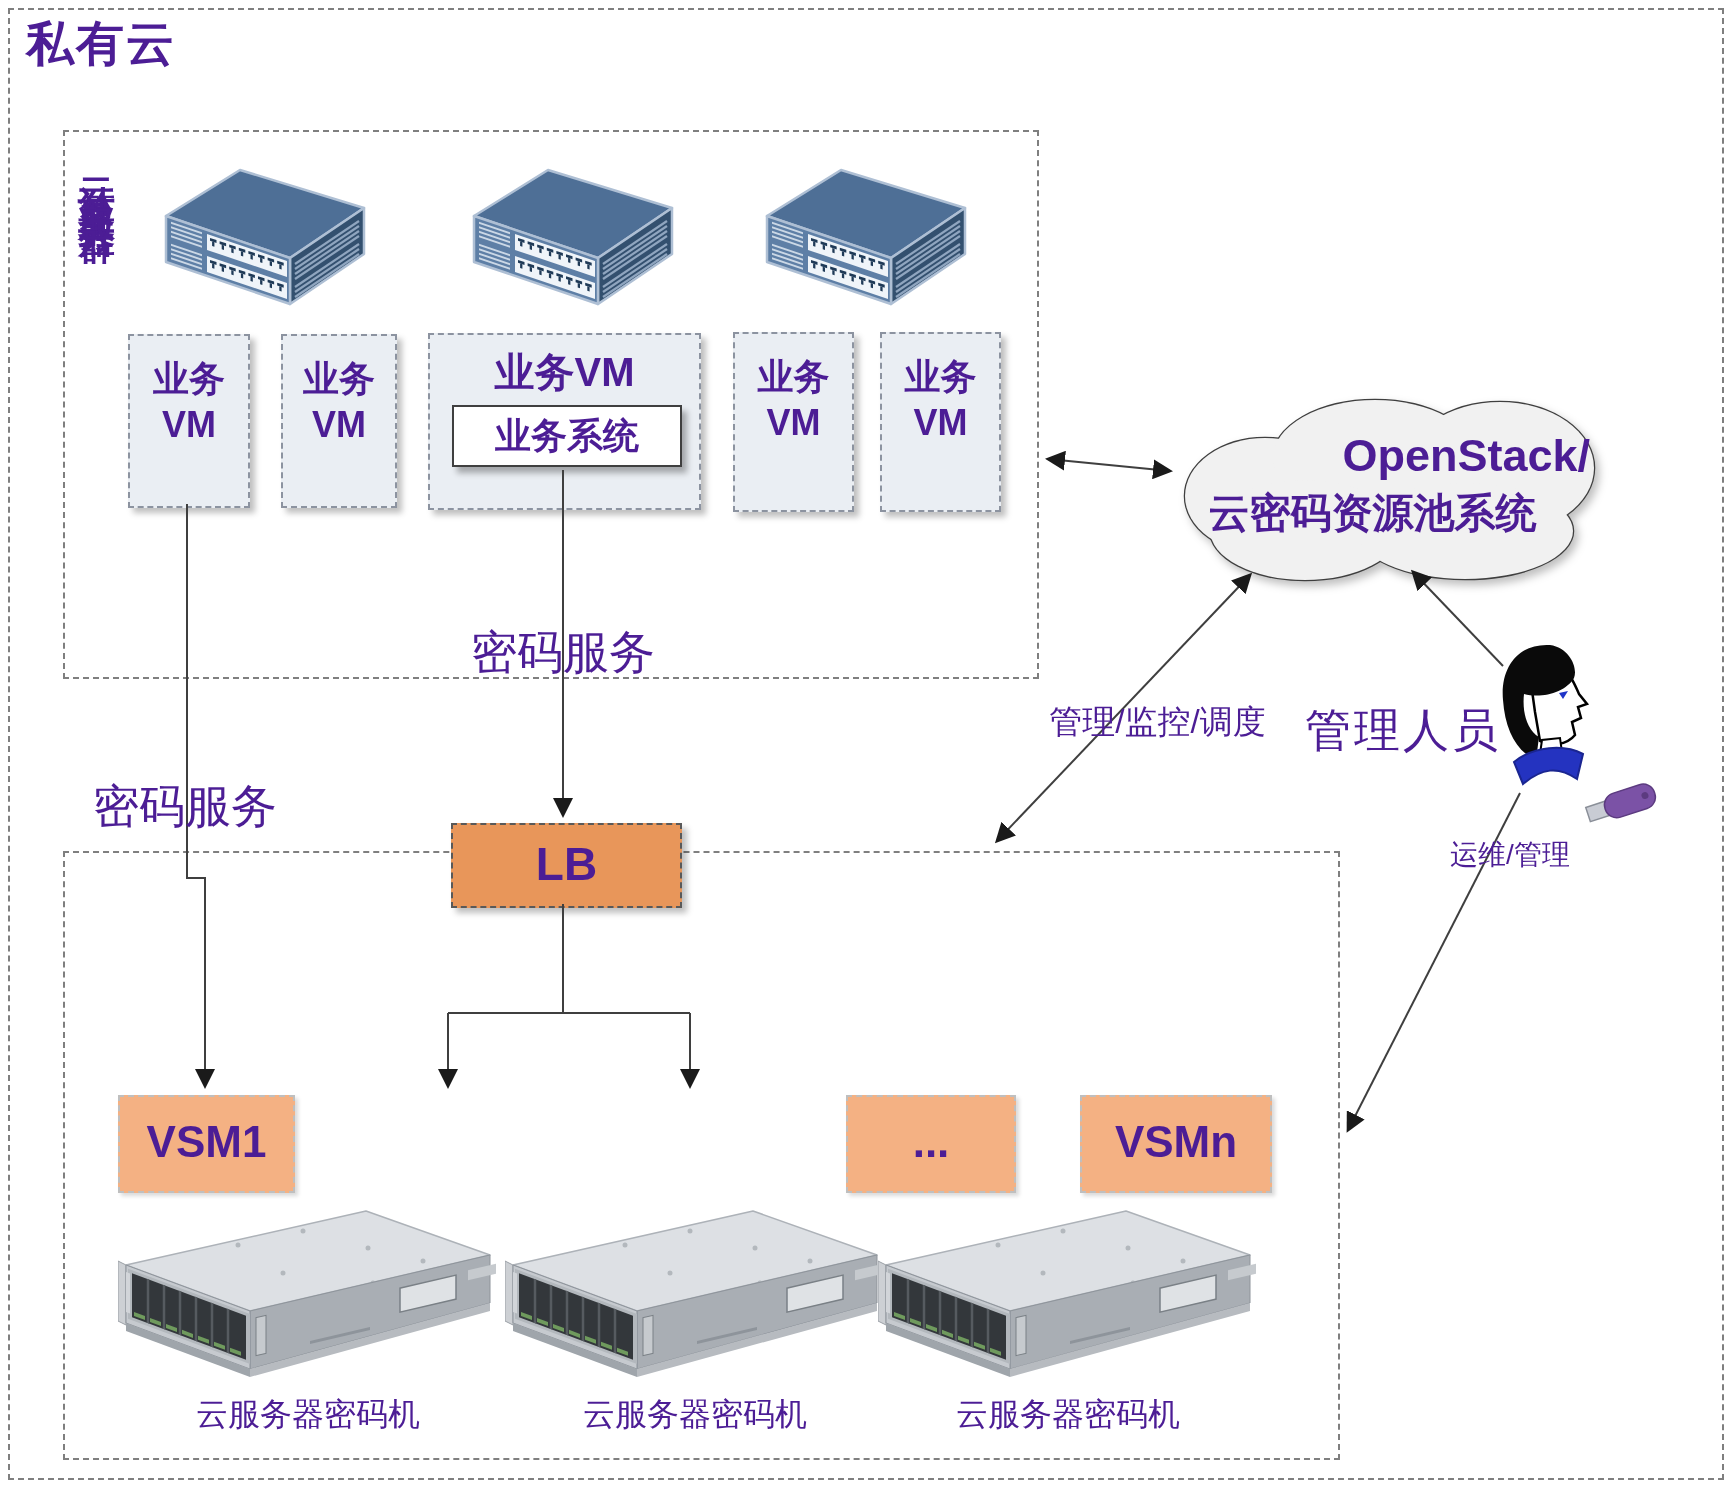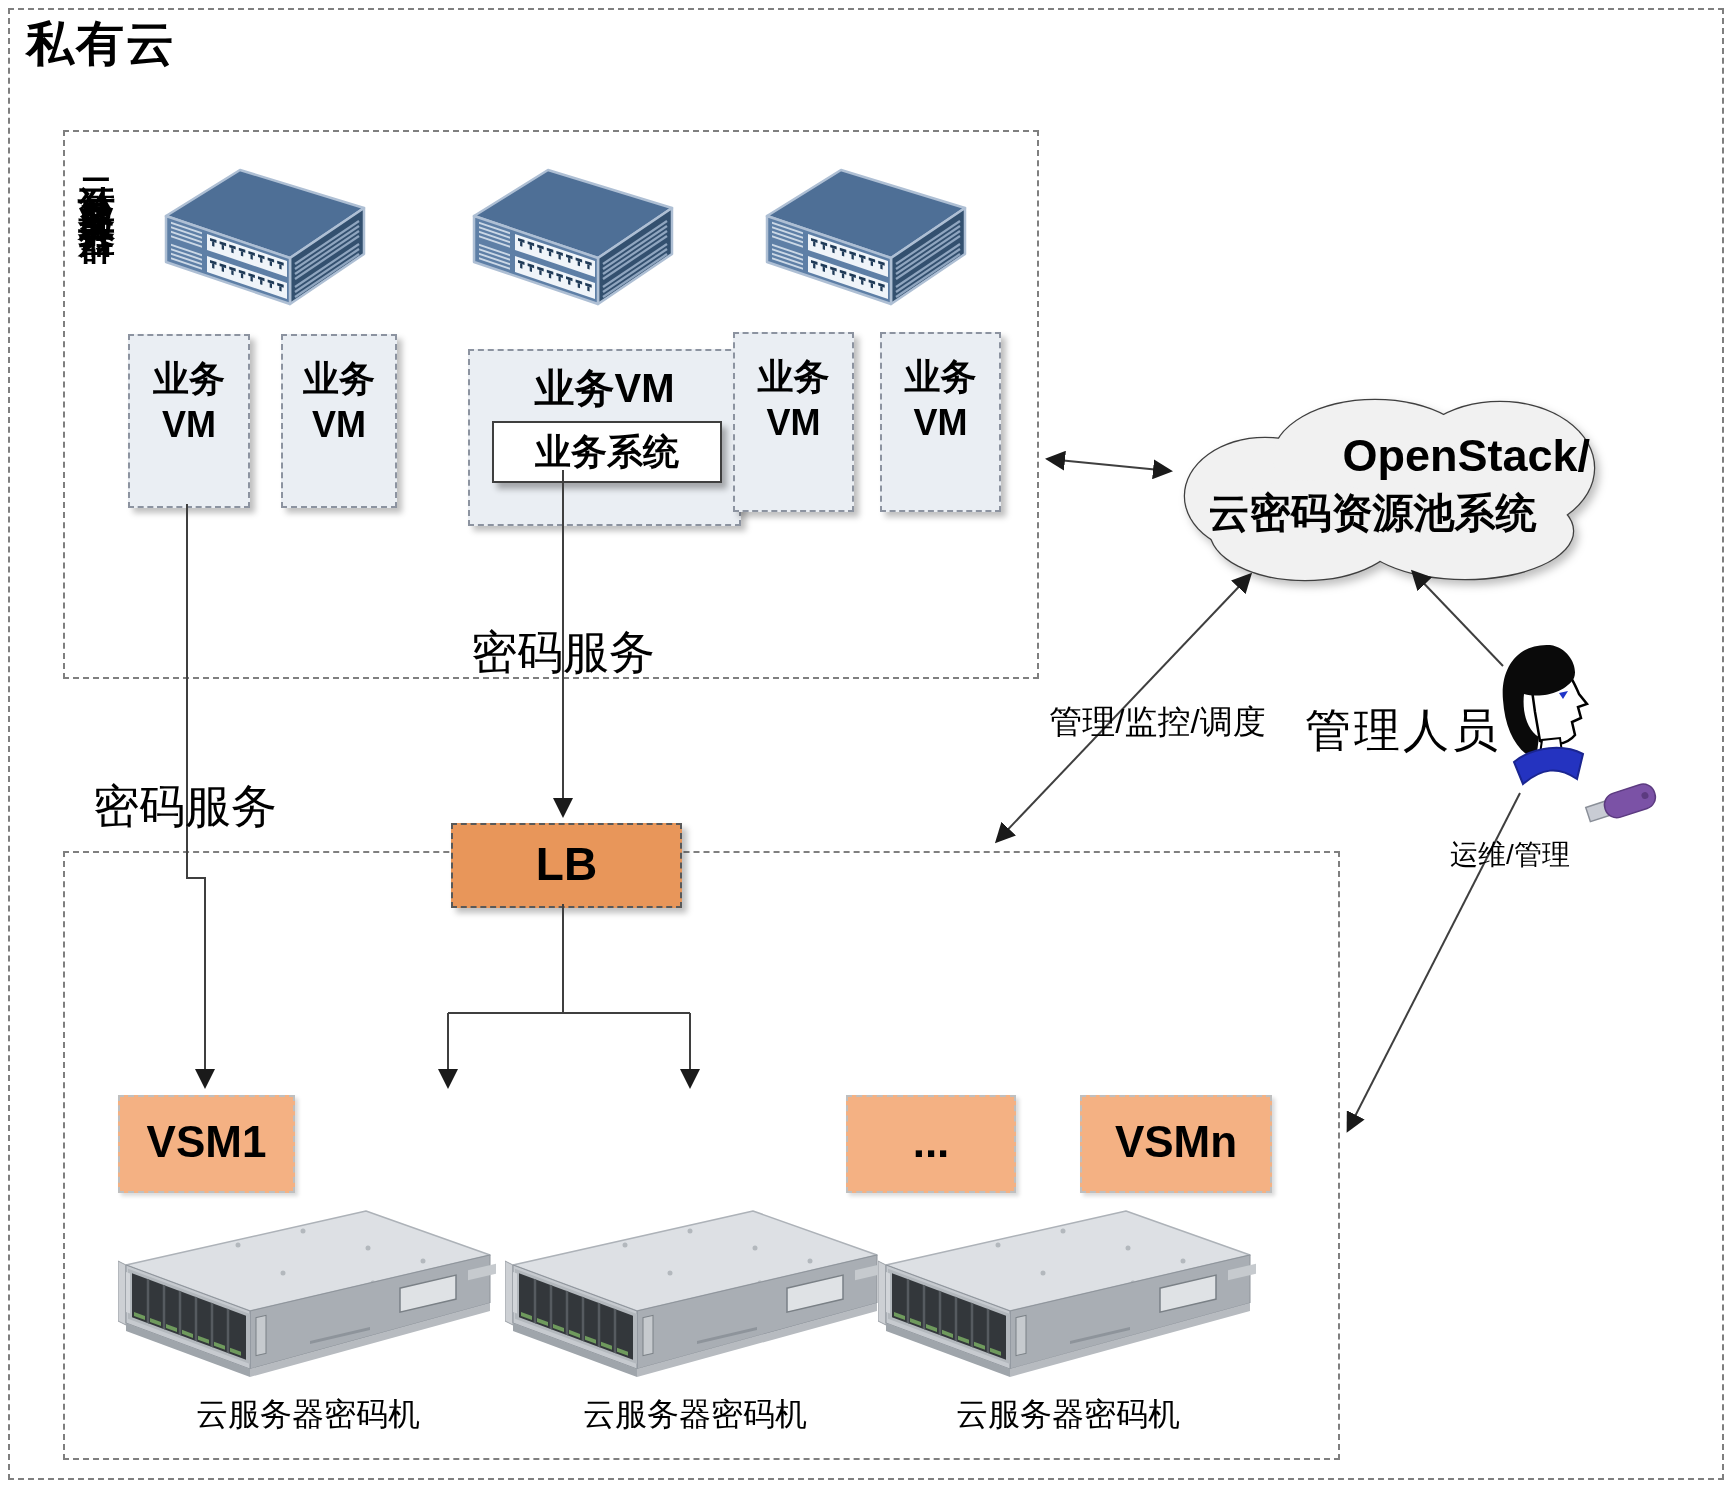--- a/index.html
+++ b/index.html
@@ -1,17 +1,17 @@
 <!DOCTYPE html>
 <html><head>
 <meta charset="utf-8">
 <style>
   html,body{margin:0;padding:0;background:#ffffff;}
   #stage{position:relative;width:1728px;height:1488px;background:#ffffff;overflow:hidden;
-         font-family:"Liberation Sans","DejaVu Sans",sans-serif;color:#000000;}
+         font-family:"Liberation Sans","DejaVu Sans",sans-serif;color:#4c1d95;}
   .dashed-box{position:absolute;border:2px dashed #7f7f7f;background:transparent;z-index:1;}
   .page-title{position:absolute;left:26px;top:12px;font-size:48px;font-weight:700;letter-spacing:2px;z-index:5;}
   .vlabel{position:absolute;left:72px;top:150px;width:48px;font-size:37px;font-weight:700;
           writing-mode:vertical-rl;text-orientation:upright;letter-spacing:6px;line-height:48px;z-index:5;}
   .vm-box{position:absolute;background:#EAEEF3;border:2px dashed #8C93A0;
           box-shadow:5px 5px 6px rgba(0,0,0,0.25);z-index:3;text-align:center;}
   .vm-box .vm-label{font-size:36px;font-weight:700;line-height:46px;padding-top:20px;}
   .vm-wide-label{font-size:40px;font-weight:700;padding-top:10px;}
   .bs-box{position:absolute;left:22px;top:70px;width:226px;height:58px;background:#ffffff;
           border:2px solid #3f3f3f;box-shadow:5px 6px 6px rgba(0,0,0,0.3);
@@ -170,21 +170,21 @@
     </svg>
 
   <div class="vm-box" style="left:128px;top:334px;width:118px;height:170px;">
     <div class="vm-label"><span>业务</span><br>
     <span>VM</span></div>
   </div>
   <div class="vm-box" style="left:281px;top:334px;width:112px;height:170px;">
     <div class="vm-label"><span>业务</span><br>
     <span>VM</span></div>
   </div>
-  <div class="vm-box" style="left:428px;top:349px;width:269px;height:173px;margin-left:40px;">
+  <div class="vm-box" style="left:428px;top:333px;width:269px;height:173px;">
     <div class="vm-wide-label">业务VM</div>
     <div class="bs-box">业务系统</div>
   </div>
   <div class="vm-box" style="left:733px;top:332px;width:117px;height:176px;">
     <div class="vm-label"><span>业务</span><br>
     <span>VM</span></div>
   </div>
   <div class="vm-box" style="left:880px;top:332px;width:117px;height:176px;">
     <div class="vm-label"><span>业务</span><br>
     <span>VM</span></div>

